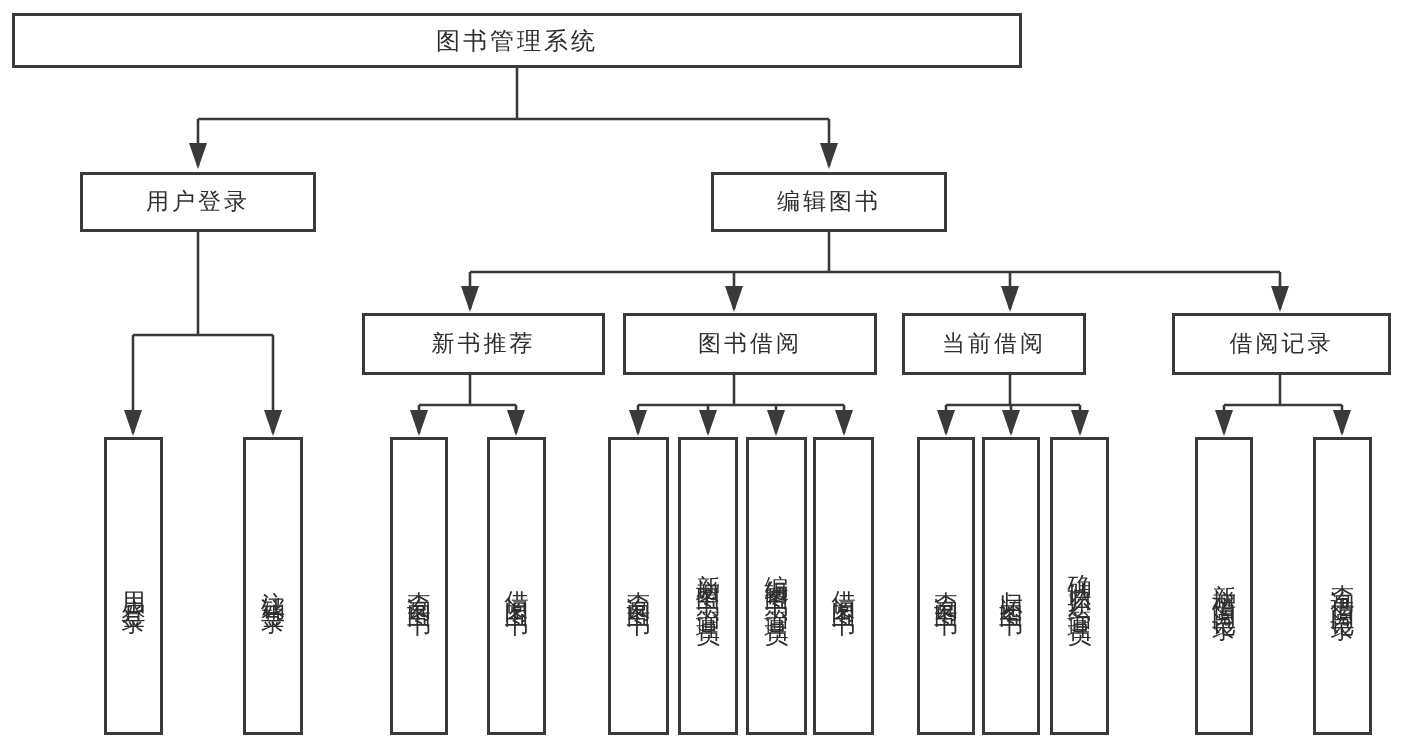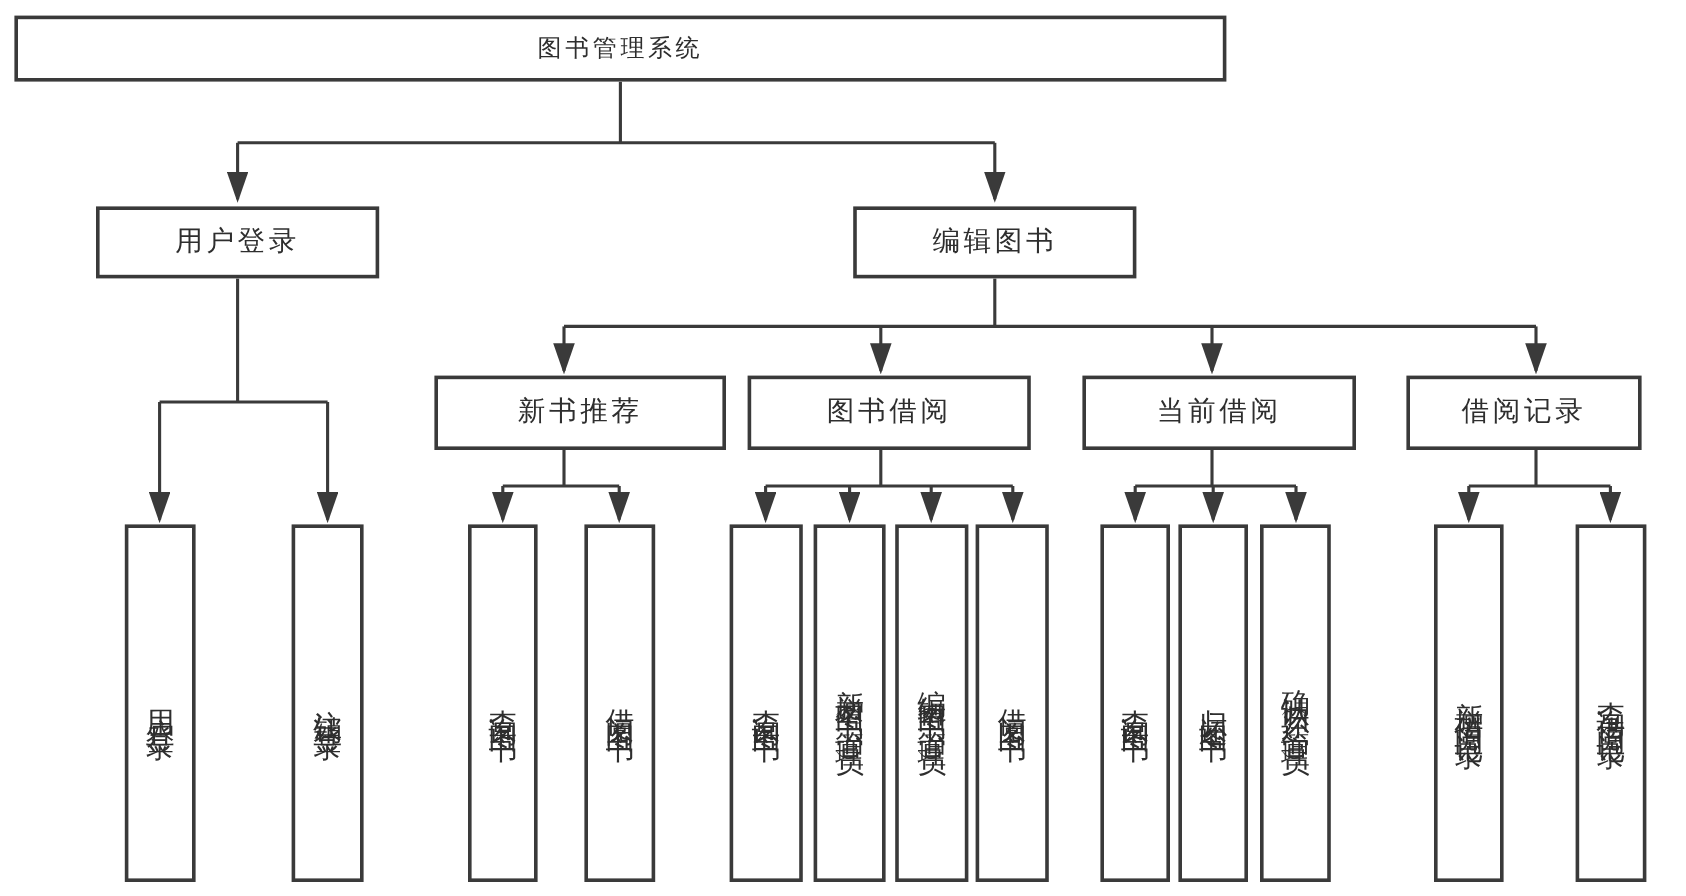--- a/index.html
+++ b/index.html
@@ -7,21 +7,21 @@
     position:relative; width:1405px; height:747px; background:#ffffff;
     font-family:"DejaVu Sans","Liberation Sans",sans-serif; overflow:hidden;
   }
   #wires { position:absolute; left:0; top:0; width:1405px; height:747px; }
   .box {
     position:absolute; box-sizing:border-box; background:#ffffff;
     border:3px solid #3a3a3a; display:flex; align-items:center; justify-content:center;
     color:#2e2e2e; z-index:2;
   }
   .lbl-h { font-size:23px; letter-spacing:3px; white-space:nowrap; line-height:1.2; }
-  .lbl-root { font-size:20px; letter-spacing:3px; white-space:nowrap; }
+  .lbl-root { font-size:24px; letter-spacing:3px; white-space:nowrap; }
   .lbl-v {
     writing-mode:vertical-rl; text-orientation:mixed;
     font-size:24px; letter-spacing:7px; line-height:1; white-space:nowrap;
   }
   .watermark {
     position:absolute; right:4px; bottom:4px; z-index:5;
     font-size:21px; color:#b3b3b3; letter-spacing:1px; white-space:nowrap;
   }
 </style>
 </head>
@@ -86,27 +86,27 @@
   <div class="box" style="left:80px; top:172px; width:236px; height:60px;">
     <span class="lbl-h">用户登录</span>
   </div>
   <div class="box" style="left:711px; top:172px; width:236px; height:60px;">
     <span class="lbl-h">编辑图书</span>
   </div>
 
   <div class="box" style="left:362px; top:313px; width:243px; height:62px;">
     <span class="lbl-h">新书推荐</span>
   </div>
-  <div class="box" style="left:623px; top:313px; width:236px; height:62px;">
+  <div class="box" style="left:623px; top:313px; width:254px; height:62px;">
     <span class="lbl-h">图书借阅</span>
   </div>
-  <div class="box" style="left:902px; top:313px; width:228px; height:62px;align-items:center;">
+  <div class="box" style="left:902px; top:313px; width:184px; height:62px;align-items:center;">
     <span class="lbl-h">当前借阅</span>
   </div>
-  <div class="box" style="left:1172px; top:313px; width:196px; height:62px;">
+  <div class="box" style="left:1172px; top:313px; width:219px; height:62px;">
     <span class="lbl-h">借阅记录</span>
   </div>
 
   <div class="box" style="left:104px; top:437px; width:59px; height:298px;">
     <span class="lbl-v">用户登录</span>
   </div>
   <div class="box" style="left:243px; top:437px; width:60px; height:298px;">
     <span class="lbl-v">注销登录</span>
   </div>
 

